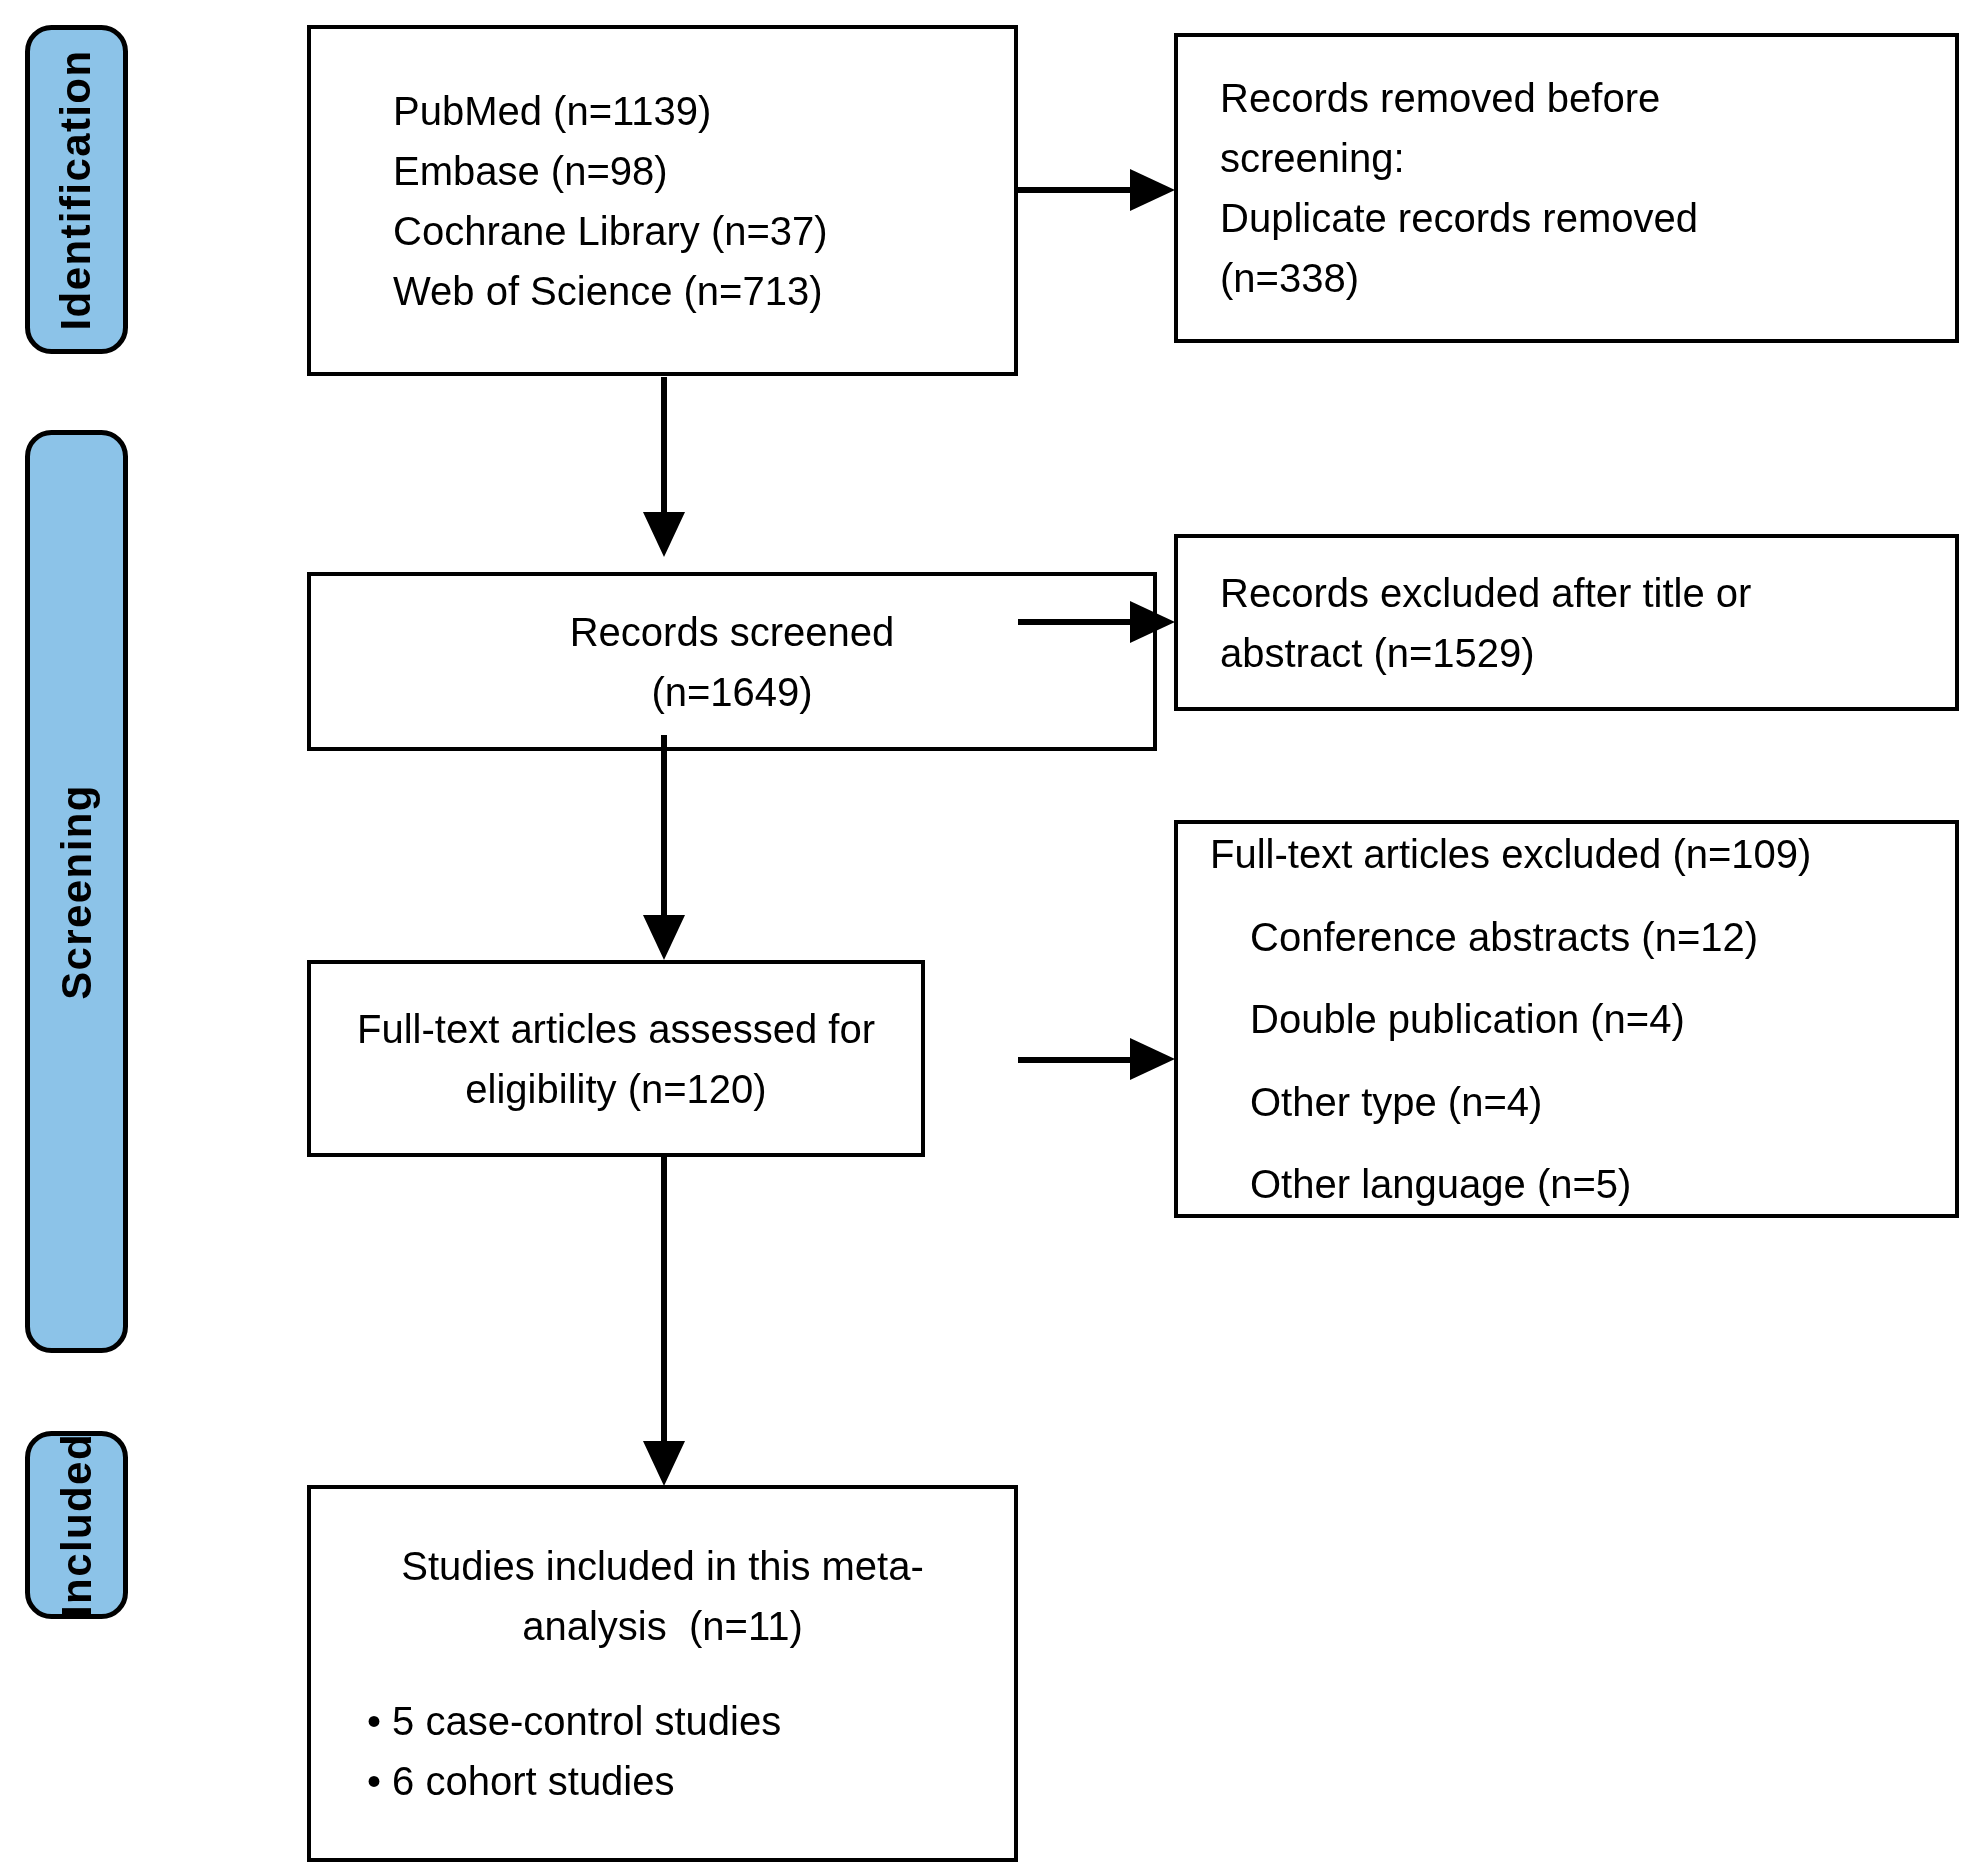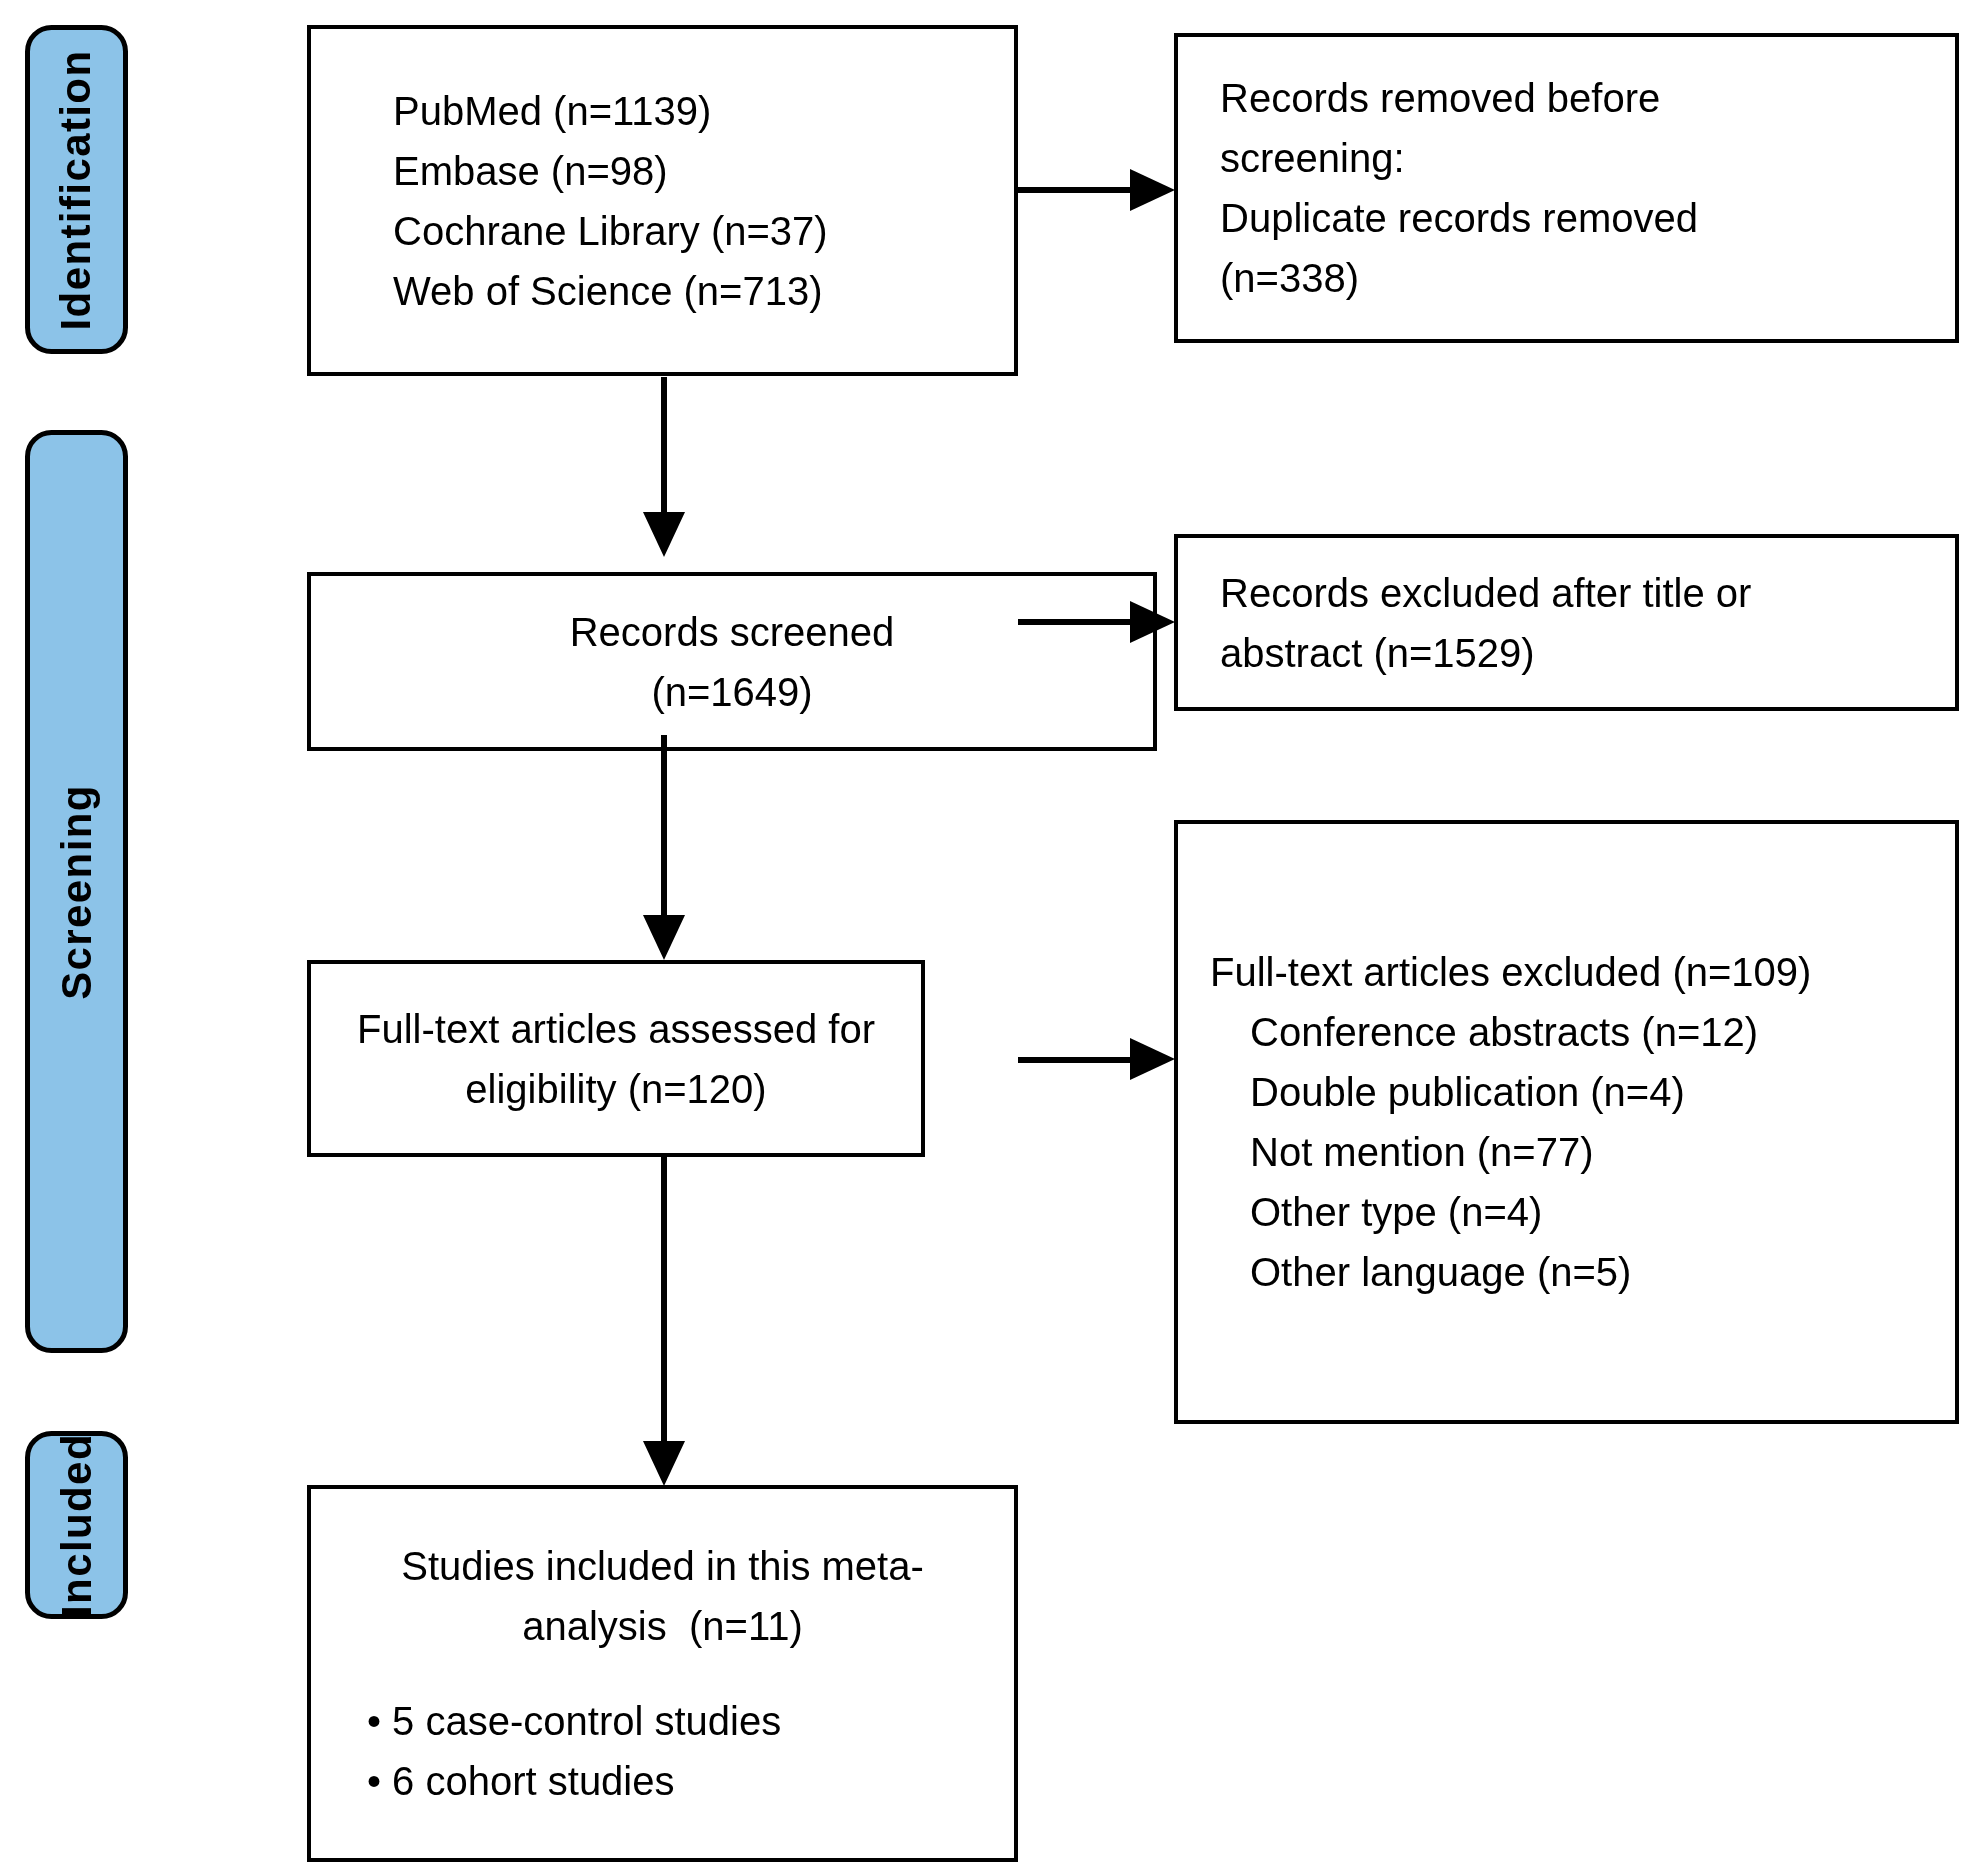--- a/index.html
+++ b/index.html
@@ -91,25 +91,24 @@
   <div class="fbox pad-left" style="left:1174px;top:534px;width:785px;height:177px;">
     <div class="pre">Records excluded after title or
 abstract (n=1529)</div>
   </div>
 
   <div class="fbox centered" style="left:307px;top:960px;width:618px;height:197px;">
     <div class="pre">Full-text articles assessed for
 eligibility (n=120)</div>
   </div>
 
-  <div class="fbox" style="left:1174px;top:820px;width:785px;height:604px;padding-left:32px;padding-right:2px;">
+  <div class="fbox" style="left:1174px;top:820px;width:785px;height:398px;padding-left:32px;padding-right:2px;justify-content:space-between;">
     <div>Full-text articles excluded (n=109)</div>
     <div class="indent">Conference abstracts (n=12)</div>
     <div class="indent">Double publication (n=4)</div>
-    <div class="indent">Not mention (n=77)</div>
     <div class="indent">Other type (n=4)</div>
     <div class="indent">Other language (n=5)</div>
   </div>
 
   <div class="fbox centered" style="left:307px;top:1485px;width:711px;height:377px;">
     <div class="box-included-title">Studies included in this meta-
 analysis  (n=11)</div>
     <div class="bullet-block">
       <div>• 5 case-control studies</div>
       <div>• 6 cohort studies</div>

